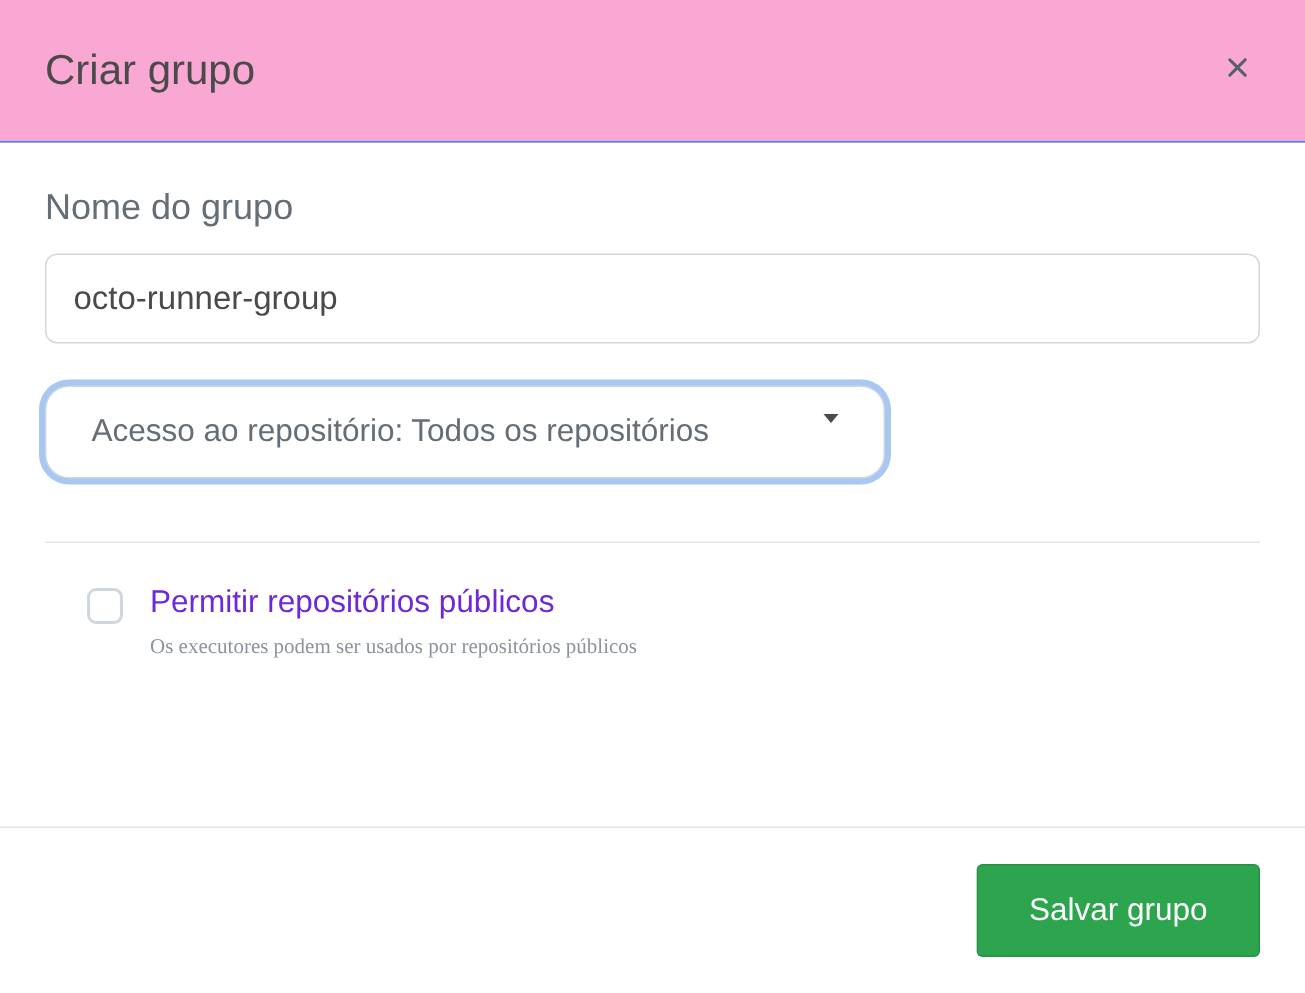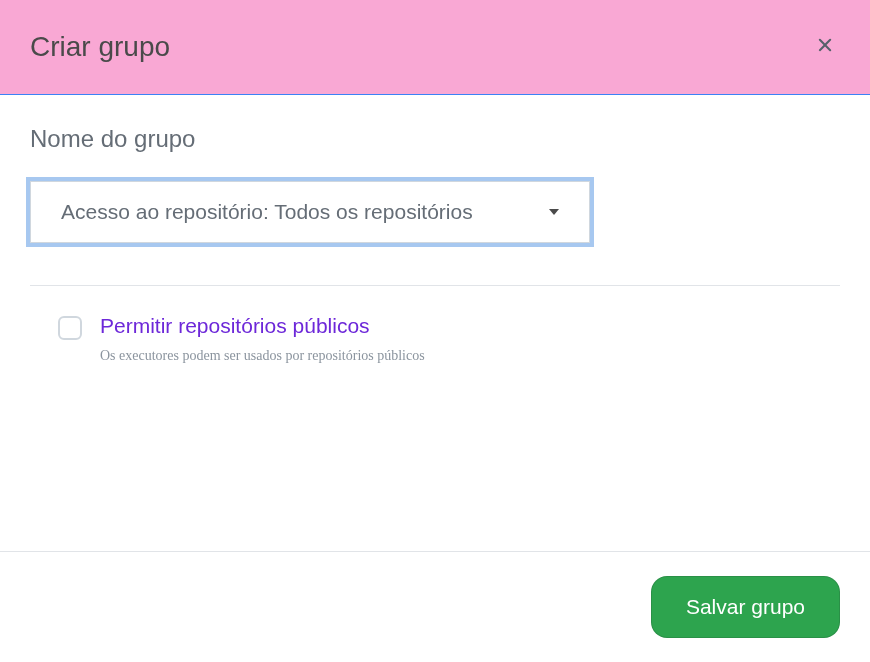--- a/index.html
+++ b/index.html
@@ -58,24 +58,23 @@
       border: 1px solid #d0d7de;
       border-radius: 8px;
       background: #ffffff;
       outline: none;
     }
     .dropdown {
       margin-top: 28px;
       width: 560px;
       padding: 18px 30px;
       border: 1px solid #d0d7de;
-      border-radius: 0;
+      border-radius: 16px;
       box-shadow: 0 0 0 4px #a7c8f0;
       display: flex;
-      align-items: center;
       justify-content: space-between;
       cursor: pointer;
       background: #ffffff;
     }
     .dropdown-text {
       font-size: 21px;
       color: #656d76;
     }
     .dropdown-caret {
       width: 0;
@@ -123,21 +122,21 @@
     .modal-footer {
       border-top: 1px solid #e1e4e8;
       padding: 24px 30px;
       display: flex;
       justify-content: flex-end;
     }
     .save-button {
       background: #2da44e;
       color: #ffffff;
       border: 1px solid rgba(27,31,36,0.15);
-      border-radius: 16px;
+      border-radius: 4px;
       padding: 18px 34px;
       font-size: 21px;
       font-weight: 400;
       cursor: pointer;
       text-align: right;
     }
   </style>
 </head>
 <body>
 
@@ -146,20 +145,21 @@
     <h1 class="modal-title">Criar grupo</h1>
     <span class="close-icon">
       <svg width="22" height="22" viewBox="0 0 16 16" fill="currentColor">
         <path d="M3.72 3.72a.75.75 0 0 1 1.06 0L8 6.94l3.22-3.22a.75.75 0 1 1 1.06 1.06L9.06 8l3.22 3.22a.75.75 0 1 1-1.06 1.06L8 9.06l-3.22 3.22a.75.75 0 0 1-1.06-1.06L6.94 8 3.72 4.78a.75.75 0 0 1 0-1.06Z"></path>
       </svg>
     </span>
   </div>
 
   <div class="modal-body">
     <label class="field-label">Nome do grupo</label>
+    <input type="text" class="text-input" value="octo-runner-group" style="">
 
     <div class="dropdown">
       <span class="dropdown-text">Acesso ao repositório: Todos os repositórios</span>
       <span class="dropdown-caret"></span>
     </div>
 
     <hr class="divider">
 
     <div class="checkbox-row">
       <div class="checkbox"></div>

